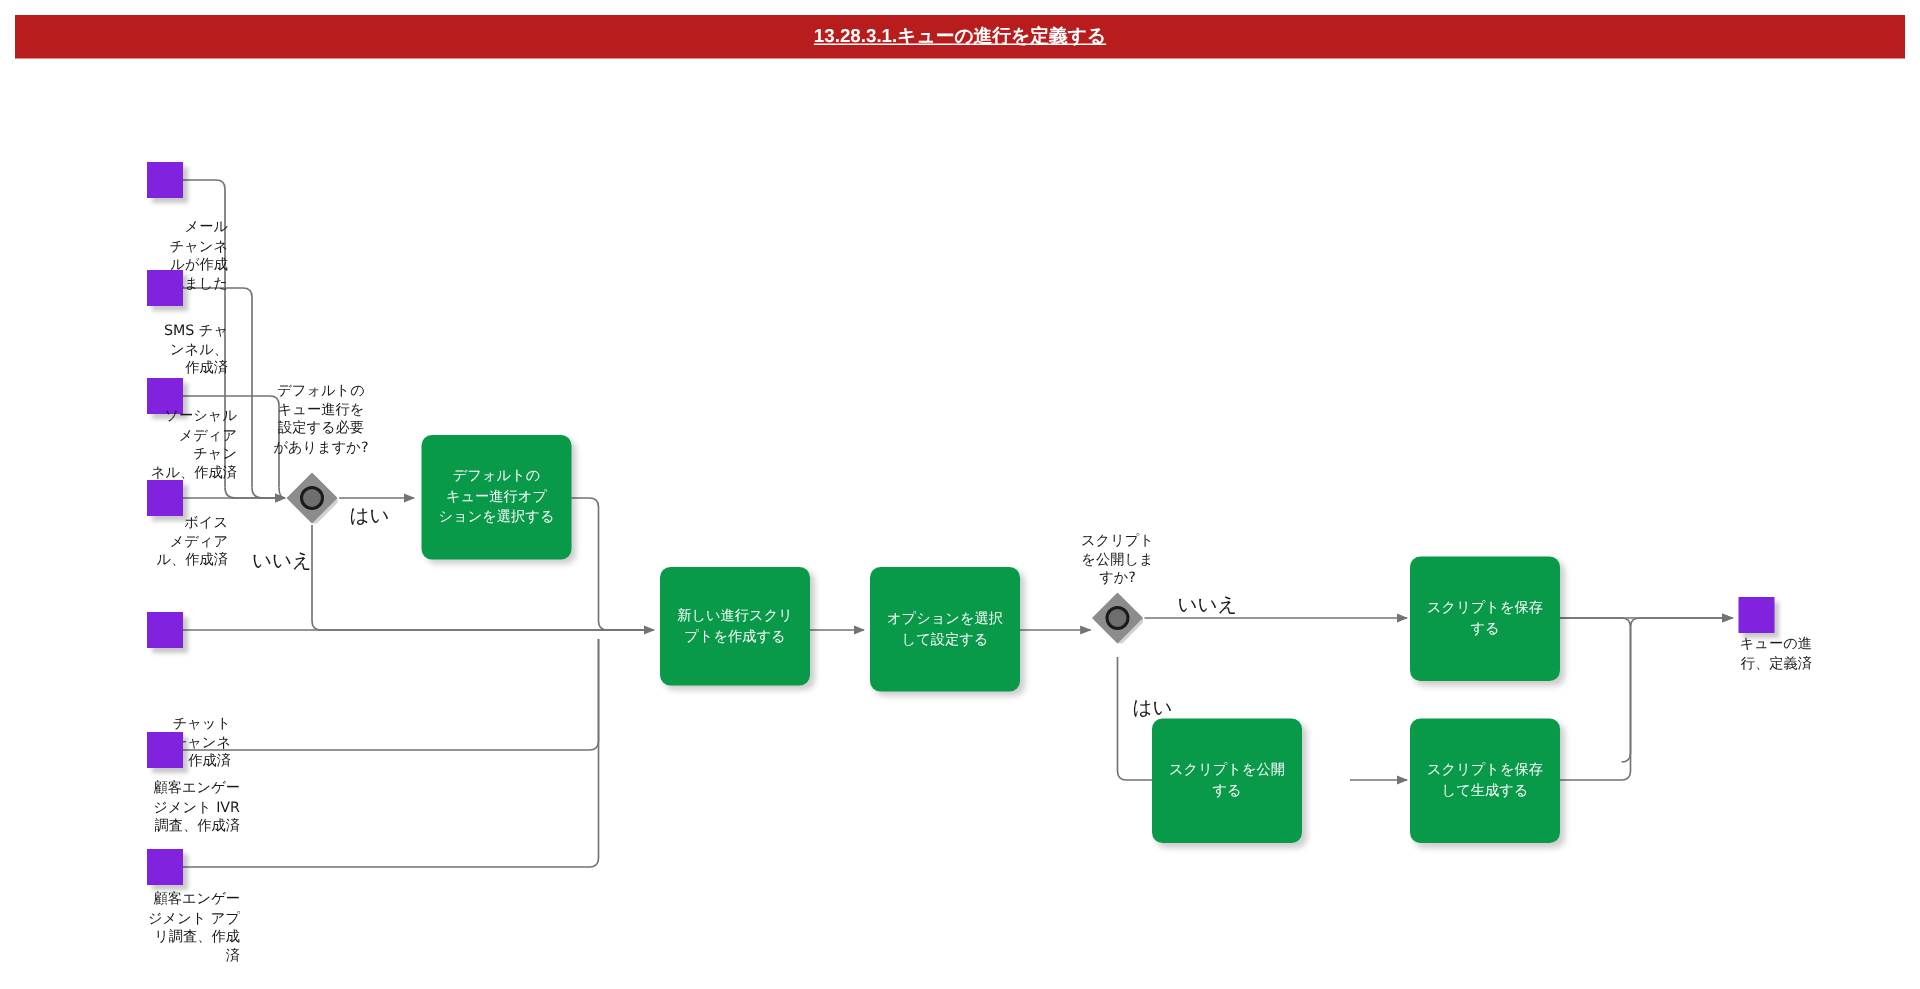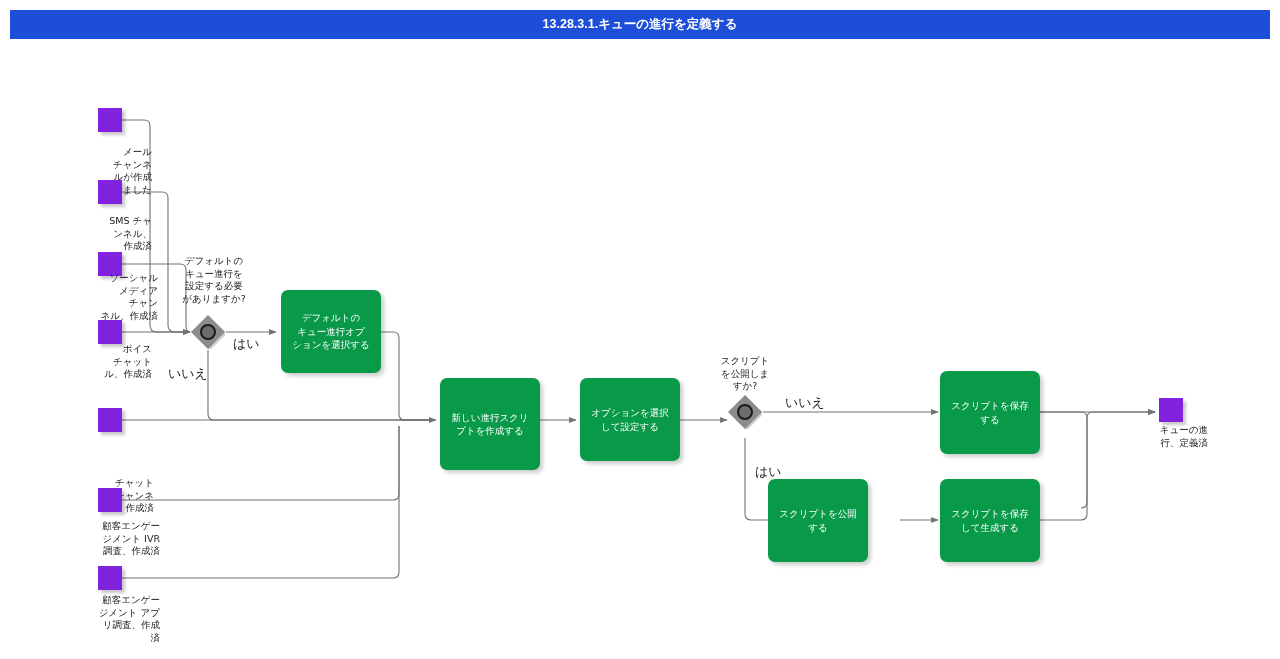--- a/index.html
+++ b/index.html
@@ -21,28 +21,29 @@
     background: #ffffff;
   }
 
   
   .title-bar {
     position: absolute;
     left: 10px;
     top: 10px;
     width: 1260px;
     height: 29px;
-    background: #1d4ed8;
+    background: #b91c1c;
     color: #ffffff;
     font-size: 12.5px;
     font-weight: bold;
     display: flex;
     align-items: center;
     justify-content: center;
     letter-spacing: 0px;
+    text-decoration: underline;
   }
 
   
   #wires {
     position: absolute;
     left: 0;
     top: 0;
     width: 1280px;
     height: 659px;
     pointer-events: none;
@@ -170,21 +171,21 @@
 作成済</div>
 
   <div class="start-sq" style="left:98px; top:252px;"></div>
   <div class="node-label" style="left:62px; top:272px; width:96px; white-space:pre-line;">ソーシャル
 メディア
 チャン
 ネル、作成済</div>
 
   <div class="start-sq" style="left:98px; top:320px;"></div>
   <div class="node-label" style="left:68px; top:343px; width:84px; white-space:pre-line;">ボイス
-チャット
+メディア
 ル、作成済</div>
 
   <div class="start-sq" style="left:98px; top:408px;"></div>
   <div class="node-label" style="left:66px; top:433px; width:88px; white-space:pre-line;margin-top:44px;">チャット
 チャンネ
 ル、作成済</div>
 
   <div class="start-sq" style="left:98px; top:488px;"></div>
   <div class="node-label" style="left:60px; top:520px; width:100px; white-space:pre-line;">顧客エンゲー
 ジメント IVR
@@ -209,21 +210,21 @@
       <circle cx="17" cy="17" r="7" fill="#6E6E6E" stroke="#1a1a1a" stroke-width="2"></circle>
     </svg>
   </div>
   <div class="edge-label" style="left:233px; top:339px;">はい</div>
   <div class="edge-label" style="left:168px; top:369px;">いいえ</div>
 
   <div class="proc" style="left:281px; top:290px; width:100px; height:83px; white-space:pre-line;">デフォルトの
 キュー進行オプ
 ションを選択する</div>
 
-  <div class="proc" style="left:440px; top:378px; width:100px; height:92px; white-space:pre-line;">新しい進行スクリ
+  <div class="proc" style="left:440px; top:378px; width:100px; height:79px; white-space:pre-line;">新しい進行スクリ
 プトを作成する</div>
 
   <div class="proc" style="left:580px; top:378px; width:100px; height:83px; white-space:pre-line;">オプションを選択
 して設定する</div>
 
   <div class="dec-label" style="left:705px; top:355px; width:80px; white-space:pre-line;">スクリプト
 を公開しま
 すか?</div>
   <div class="decision" style="left:728px; top:395px;">
     <svg width="34" height="34" viewBox="0 0 34 34">

